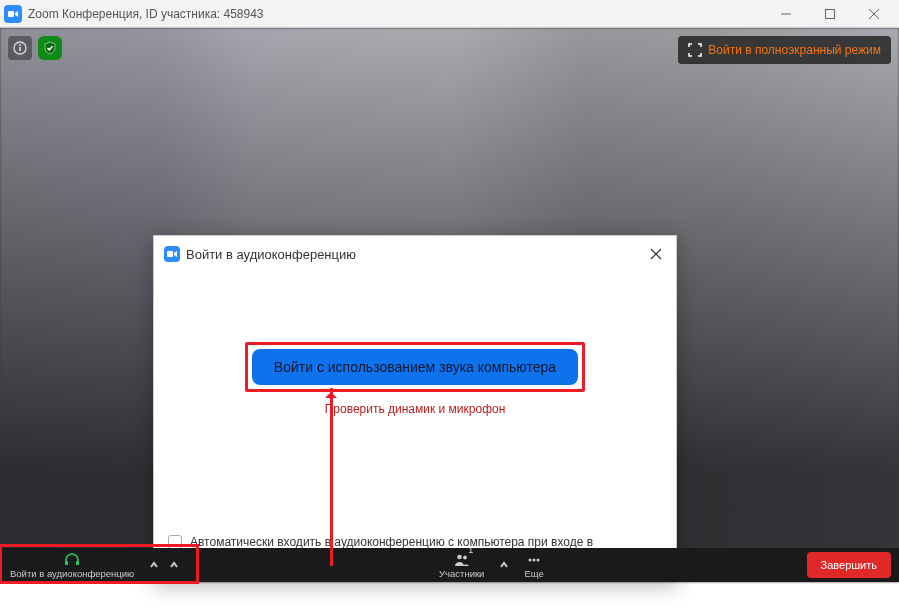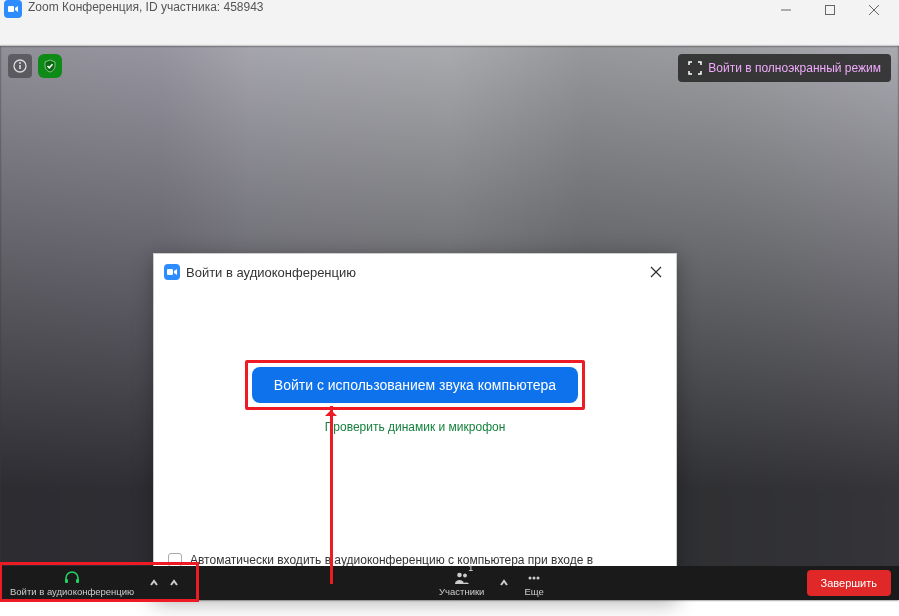--- a/index.html
+++ b/index.html
@@ -1,50 +1,50 @@
 <!DOCTYPE html>
 <html><head>
 <meta charset="utf-8">
 <style>
 * { margin: 0; padding: 0; box-sizing: border-box; }
 body { width: 899px; height: 616px; font-family: -apple-system, "Segoe UI", Arial, sans-serif; overflow: hidden; background: #fff; position: relative; }
 
-.titlebar { height: 46px; background: #f3f3f3; display: flex; align-items: flex-start; padding: 0 4px; border-bottom: 1px solid #e0e0e0; }
+.titlebar { height: 28px; background: #f3f3f3; display: flex; align-items: center; padding: 0 4px; border-bottom: 1px solid #e0e0e0; }
 .titlebar-icon { width: 18px; height: 18px; background: #2D8CFF; border-radius: 4px; margin-right: 6px; display:flex;align-items:center;justify-content:center; }
 .titlebar-icon svg{width:10px;height:10px;fill:#fff;}
 .titlebar-text { font-size: 12px; color: #555; flex: 1; }
 .win-controls { display:flex; gap: 14px; margin-right:6px;}
 .win-ctrl { width: 30px; height: 20px; display:flex;align-items:center;justify-content:center;color:#666;cursor:pointer;}
 .win-ctrl svg{width:10px;height:10px;stroke:#666;stroke-width:1;fill:none;}
 
 .video-area { position: relative; height: 554px; background: #3a3a3a; }
 .video-bg {position:absolute;inset:0;background:
   linear-gradient(180deg,rgba(170,170,180,0.7),rgba(40,40,45,0.9) 80%),
   linear-gradient(90deg,#565258 0%,#6a6572 18%,#9c9aa0 28%,#a9ada0 50%,#6a6f60 65%,#7a7f70 80%,#a8a8aa 100%);
   filter:blur(1px);}
 .top-icons { position:absolute; top:8px; left:8px; display:flex; gap:6px;}
 .pill{width:24px;height:24px;border-radius:4px;display:flex;align-items:center;justify-content:center;}
 .pill.dark{background:rgba(0,0,0,0.35);}
 .pill.green{background:#0E8A16;border-radius:6px;}
 .pill svg{width:14px;height:14px;}
 
-.fullscreen-btn{position:absolute;top:8px;right:8px;height:28px;padding:0 10px;background:rgba(30,30,30,0.8);color:#f0abfc;border-radius:4px;font-size:12px;display:flex;align-items:center;gap:6px;cursor:pointer;}
+.fullscreen-btn{position:absolute;top:8px;right:8px;height:28px;padding:0 10px;background:rgba(30,30,30,0.8);color:#f97316;border-radius:4px;font-size:12px;display:flex;align-items:center;gap:6px;cursor:pointer;}
 .fullscreen-btn svg{width:14px;height:14px;stroke:#fff;fill:none;stroke-width:1.5;}
 
 .modal{position:absolute;top:207px;left:153px;width:524px;height:346px;background:#fff;border:1px solid #ccc;box-shadow:0 4px 20px rgba(0,0,0,0.3);display:flex;flex-direction:column;}
 .modal-header{height:36px;display:flex;align-items:center;padding:0 10px;border-bottom:0;}
 .modal-header .titlebar-icon{width:16px;height:16px;}
 .modal-title{font-size:13px;color:#333;flex:1;}
 .modal-close{width:20px;height:20px;display:flex;align-items:center;justify-content:center;cursor:pointer;}
 .modal-close svg{width:12px;height:12px;stroke:#333;stroke-width:1.2;fill:none;}
 
 .modal-body{flex:1;display:flex;flex-direction:column;align-items:center;padding-top:70px;position:relative;}
 .highlight-box{border:3px solid #ed1c24;padding:4px;border-radius:2px;}
-.join-btn{background:#0E72ED;color:#ffffff;border:none;border-radius:8px;padding:10px 22px;font-size:14px;cursor:pointer;}
-.test-link{color:#15803d;font-size:12px;margin-top:10px;cursor:pointer;}
+.join-btn{background:#0E72ED;color:#0f172a;border:none;border-radius:8px;padding:10px 22px;font-size:14px;cursor:pointer;}
+.test-link{color:#b91c1c;font-size:12px;margin-top:10px;cursor:pointer;}
 
 .modal-footer{padding:10px 14px 14px;display:flex;align-items:flex-start;gap:8px;}
 .chk{width:14px;height:14px;border:1px solid #aaa;border-radius:3px;margin-top:1px;cursor:pointer;flex-shrink:0;}
 .chk-label{font-size:12px;color:#333;line-height:1.35;}
 
 .bottombar{position:absolute;bottom:0;left:0;right:0;height:34px;background:#1a1a1a;display:flex;align-items:center;color:#ccc;font-size:10px;}
 .bb-item{display:flex;flex-direction:column;align-items:center;justify-content:center;gap:1px;height:100%;cursor:pointer;padding:0 10px;position:relative;line-height:1;}
 .bb-item svg{width:16px;height:16px;}
 .bb-item .lbl{font-size:9.5px;white-space:nowrap;}
 .bb-item.green .lbl{color:#23D160;}

